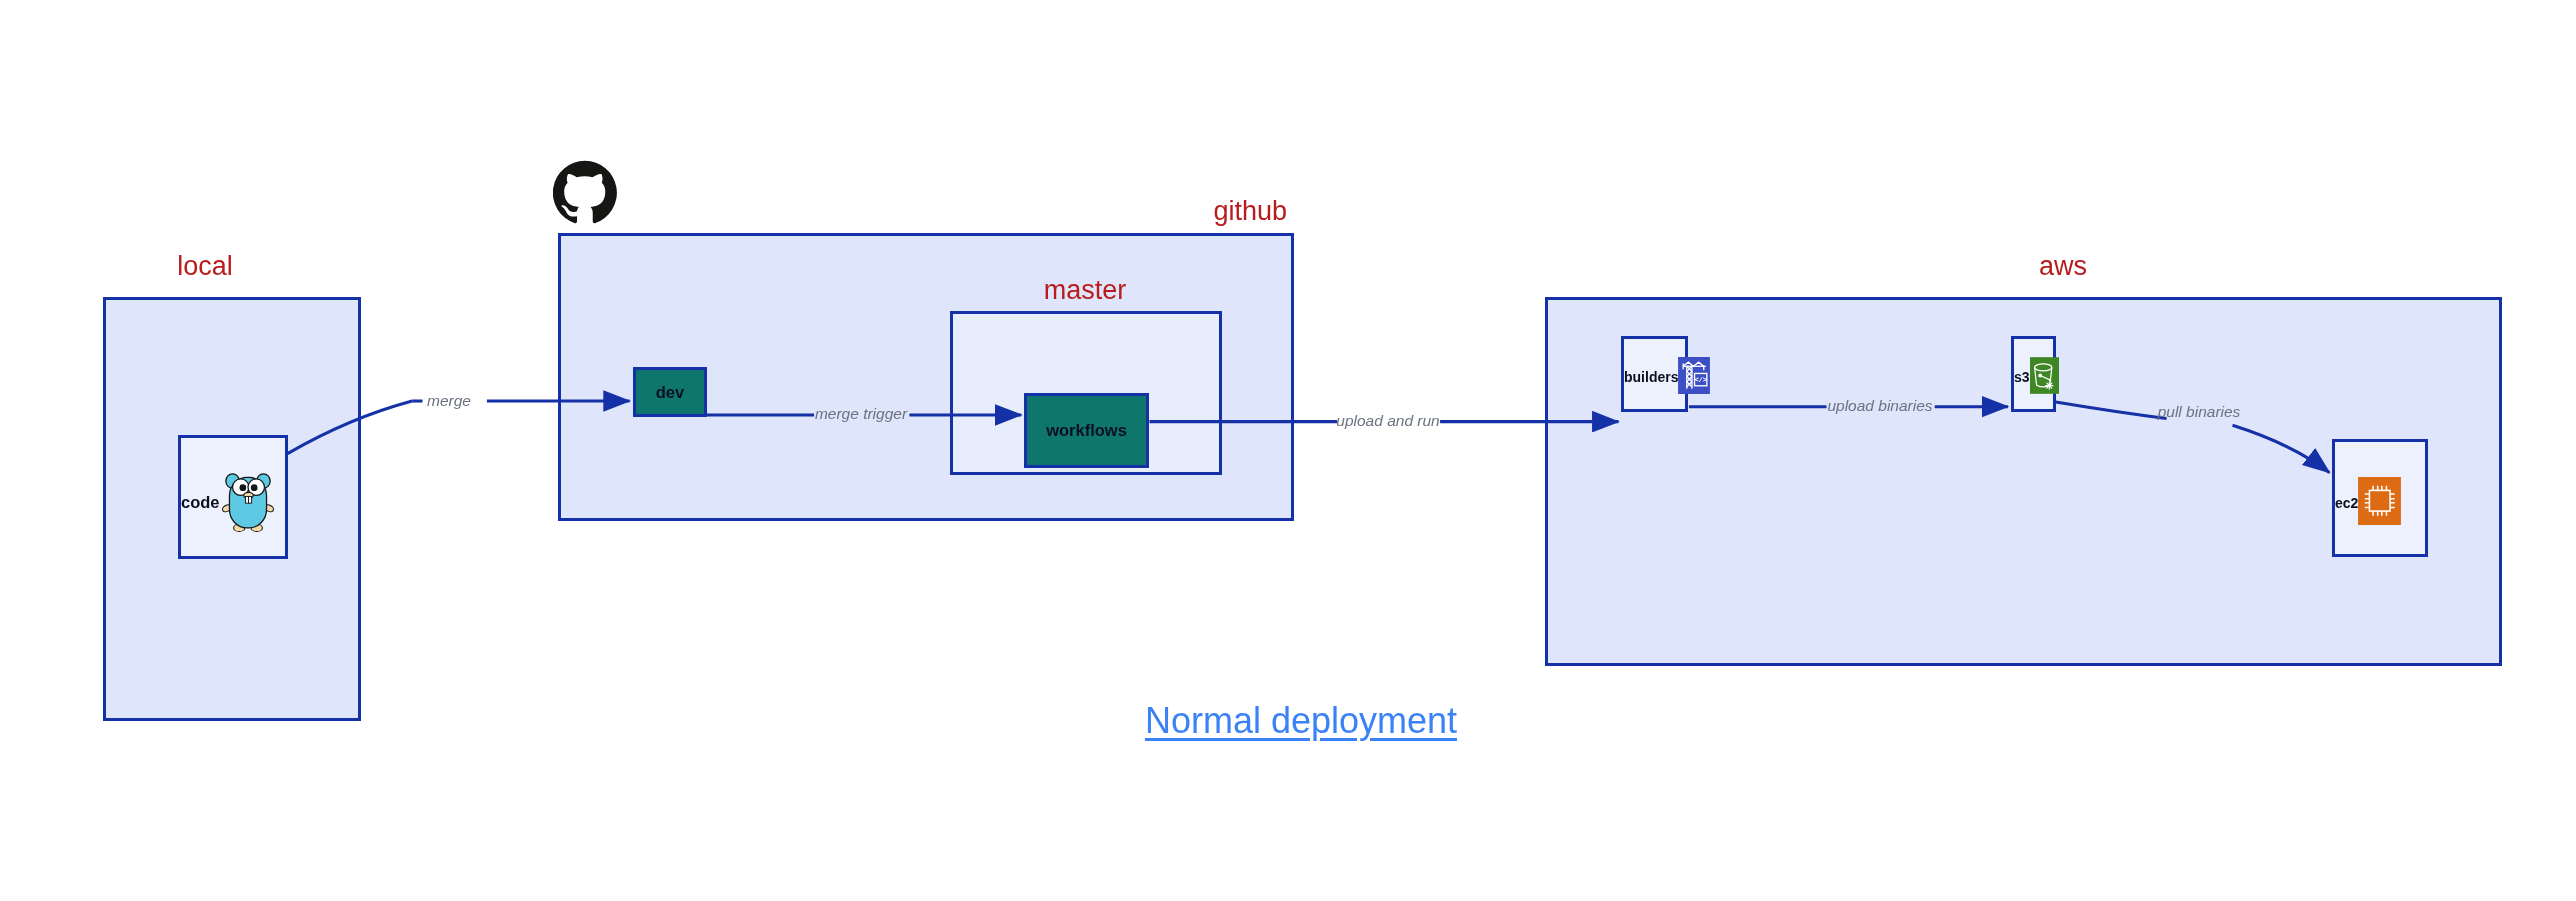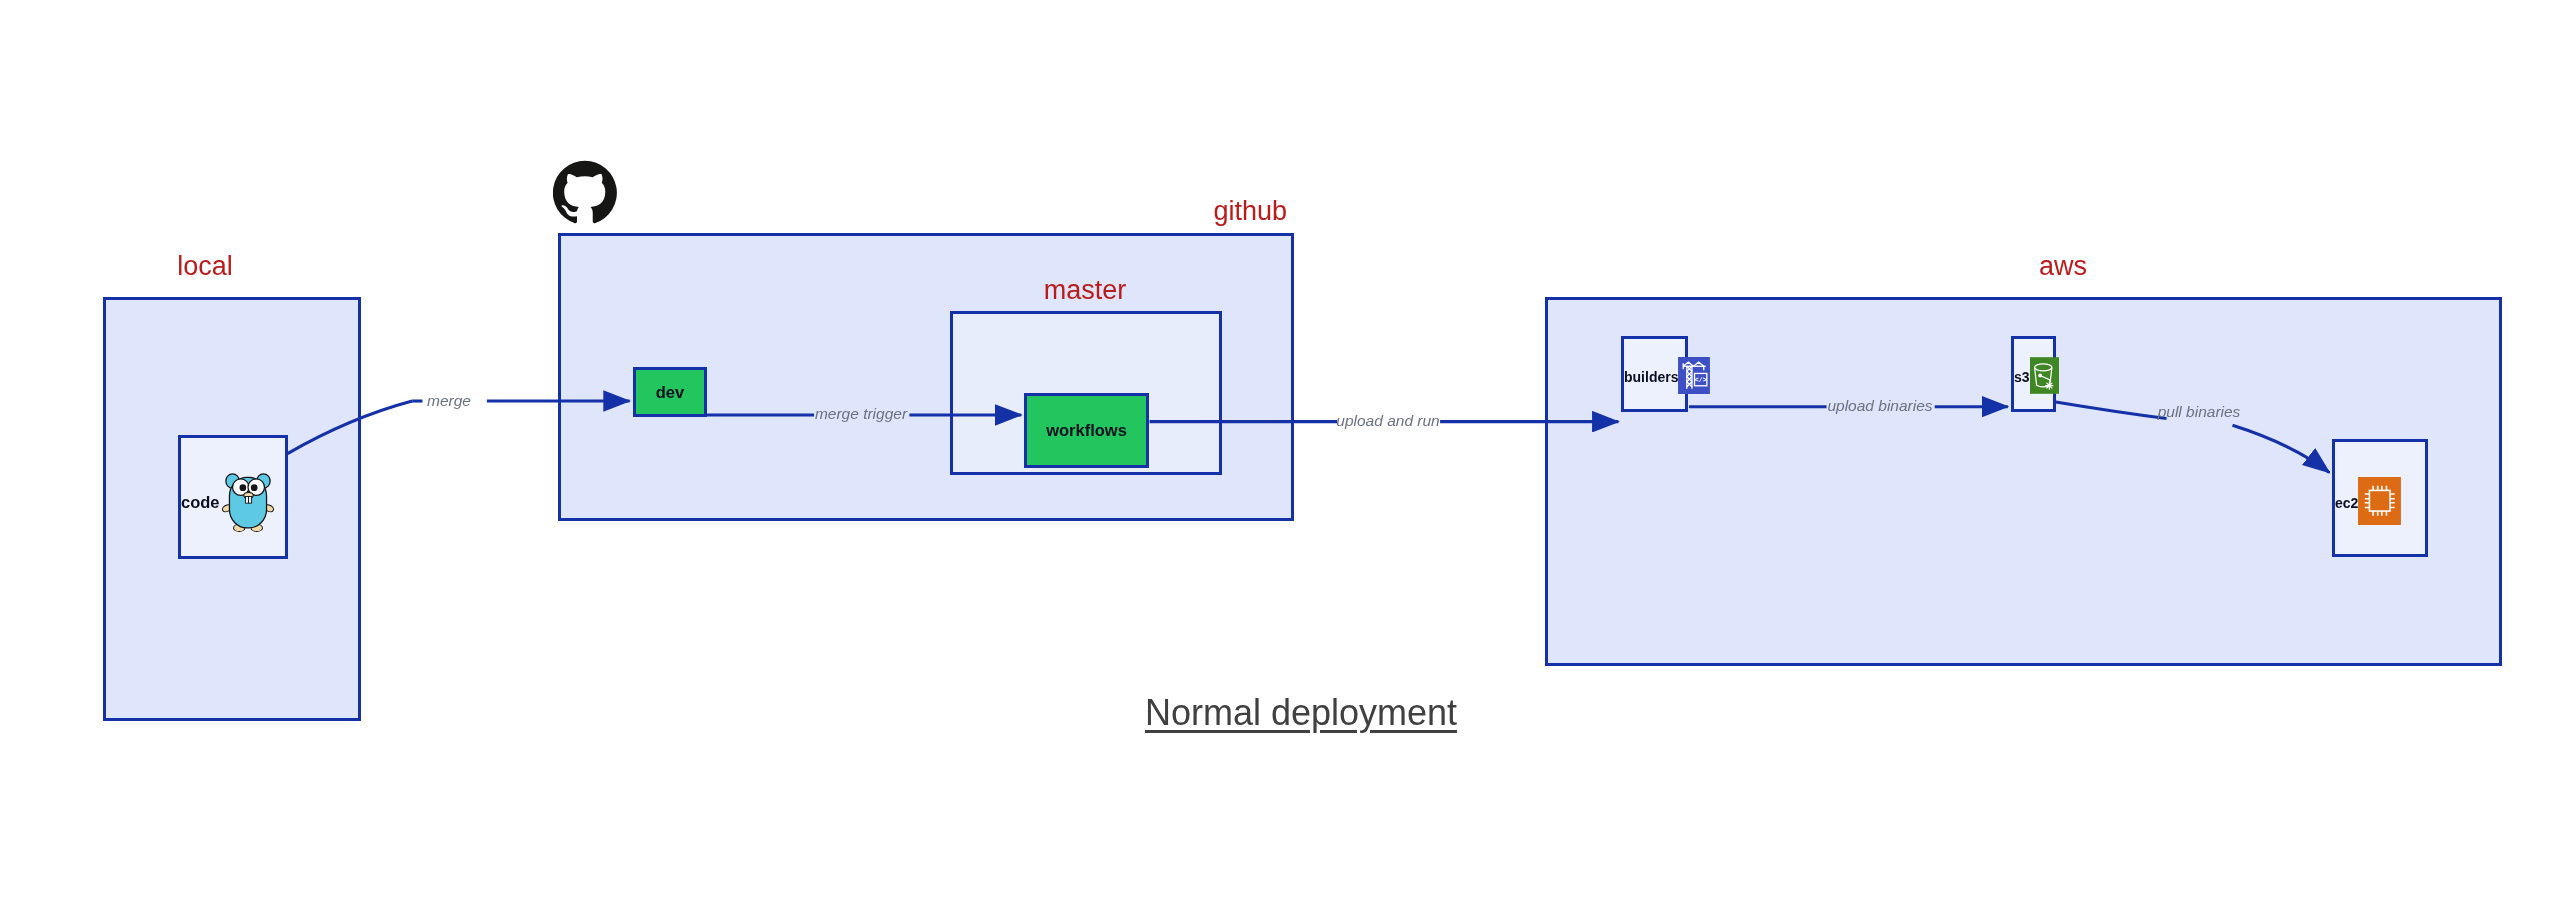--- a/index.html
+++ b/index.html
@@ -44,21 +44,21 @@
   
   .node-box {
     position: absolute;
     box-sizing: border-box;
     border: 3.1px solid #1431A8;
     background: #EDF1FD;
     display: flex;
     align-items: center;
   }
   .node-box.plain {
-    background: #22c55e;
+    background: #0f766e;
     justify-content: center;
   }
   .node-label {
     font-family: "Liberation Sans", sans-serif;
     font-weight: bold;
     color: #0B1021;
     white-space: nowrap;
     line-height: 1;
   }
   .node-icon {
@@ -83,25 +83,26 @@
     top: 0;
     width: 2604px;
     height: 902px;
     pointer-events: none;
   }
 
   
   #diagram-title {
     position: absolute;
     font-family: "Liberation Sans", sans-serif;
-    color: #404040;
+    color: #3b82f6;
     text-decoration: underline;
     text-underline-offset: 5.2px;
     white-space: nowrap;
     line-height: 1;
+    margin-top: 8px;
   }
 
   
   #github-logo {
     position: absolute;
     left: 553px;
     top: 160px;
     width: 64px;
     height: 64px;
   }

